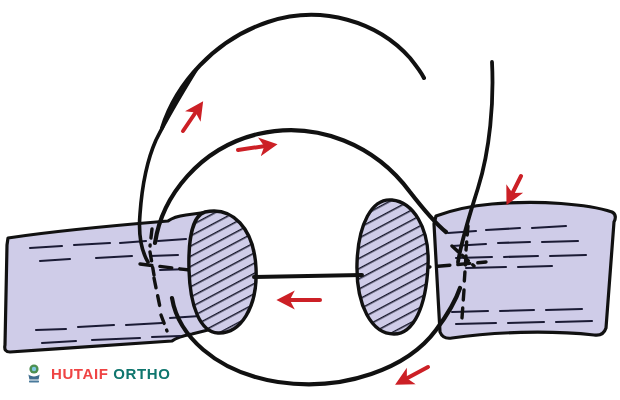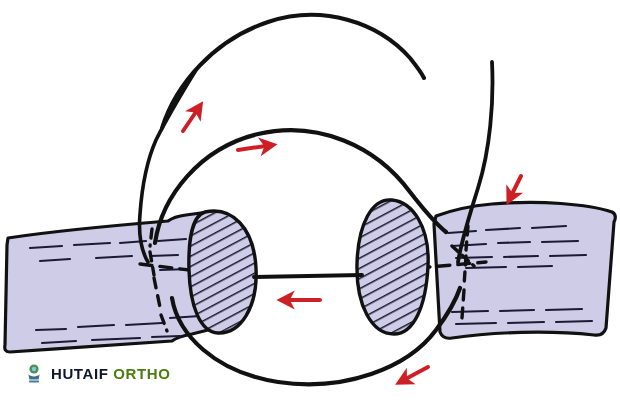--- a/index.html
+++ b/index.html
@@ -41,22 +41,22 @@
     display: block;
   }
   #watermark .wm-text {
     font-family: "Liberation Sans", sans-serif;
     font-size: 15px;
     font-weight: bold;
     letter-spacing: 0.6px;
     line-height: 1;
     white-space: nowrap;
   }
-  #watermark .wm-primary { color: #0f172a; }
-  #watermark .wm-secondary { color: #4d7c0f; }
+  #watermark .wm-primary { color: #ef4444; }
+  #watermark .wm-secondary { color: #0f766e; }
 </style>
 </head>
 <body>
 
 <div id="stage">
 
   <svg id="figure" viewBox="0 0 620 400">
 
     <defs>
 

